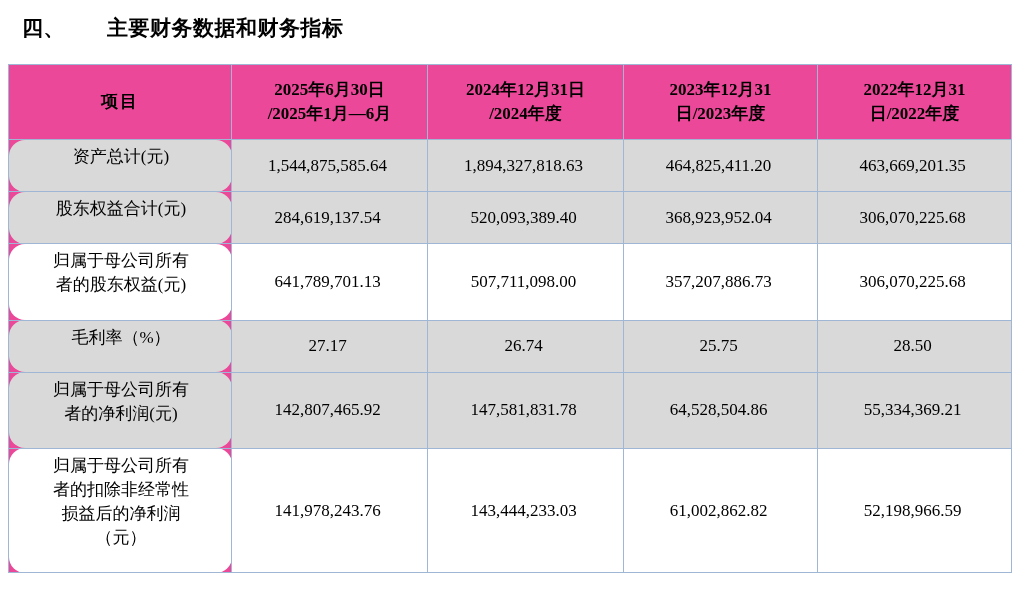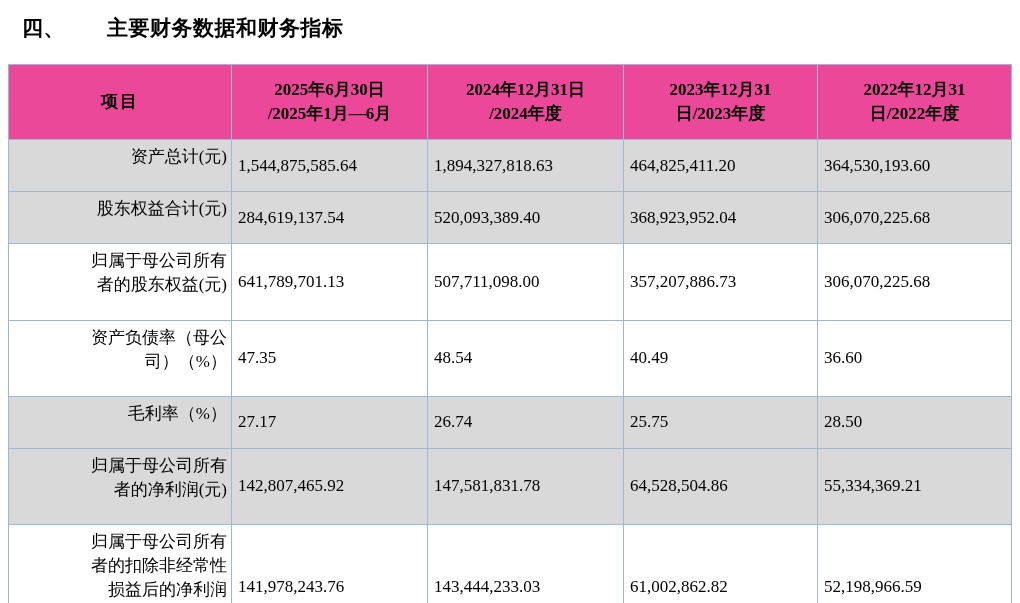--- a/index.html
+++ b/index.html
@@ -58,26 +58,27 @@
   }
   thead th.item-head {
     font-weight: bold;
     letter-spacing: 2px;
   }
   thead th .hl {
     display: block;
     white-space: nowrap;
   }
   td.rowhead {
-    text-align: right;
+    text-align: center;
     padding: 5px 4px 22px 6px;
     letter-spacing: 0px;
+    border-radius: 16px;
   }
   td.num {
-    text-align: left;
+    text-align: center;
     padding: 5px 10px 5px 6px;
     font-variant-numeric: tabular-nums;
   }
   tr.shaded td {
     background: #d9d9d9;
   }
   tr.plain td {
     background: #ffffff;
   }
   .tall td {
@@ -125,21 +126,21 @@
         </th>
       </tr>
     </thead>
     <tbody>
 
       <tr class="shaded">
         <td class="rowhead">资产总计(元)</td>
         <td class="num">1,544,875,585.64</td>
         <td class="num">1,894,327,818.63</td>
         <td class="num">464,825,411.20</td>
-        <td class="num">364,530,193.60</td>
+        <td class="num">463,669,201.35</td>
       </tr>
 
       <tr class="shaded">
         <td class="rowhead">股东权益合计(元)</td>
         <td class="num">284,619,137.54</td>
         <td class="num">520,093,389.40</td>
         <td class="num">368,923,952.04</td>
         <td class="num">306,070,225.68</td>
       </tr>
 
@@ -147,30 +148,20 @@
         <td class="rowhead">
           <div>归属于母公司所有</div>
           <div>者的股东权益(元)</div>
         </td>
         <td class="num">641,789,701.13</td>
         <td class="num">507,711,098.00</td>
         <td class="num">357,207,886.73</td>
         <td class="num">306,070,225.68</td>
       </tr>
 
-      <tr class="plain">
-        <td class="rowhead">
-          <div>资产负债率（母公</div>
-          <div>司）（%）</div>
-        </td>
-        <td class="num">47.35</td>
-        <td class="num">48.54</td>
-        <td class="num">40.49</td>
-        <td class="num">36.60</td>
-      </tr>
 
 
       <tr class="shaded">
         <td class="rowhead">毛利率（%）</td>
         <td class="num">27.17</td>
         <td class="num">26.74</td>
         <td class="num">25.75</td>
         <td class="num">28.50</td>
       </tr>
 

